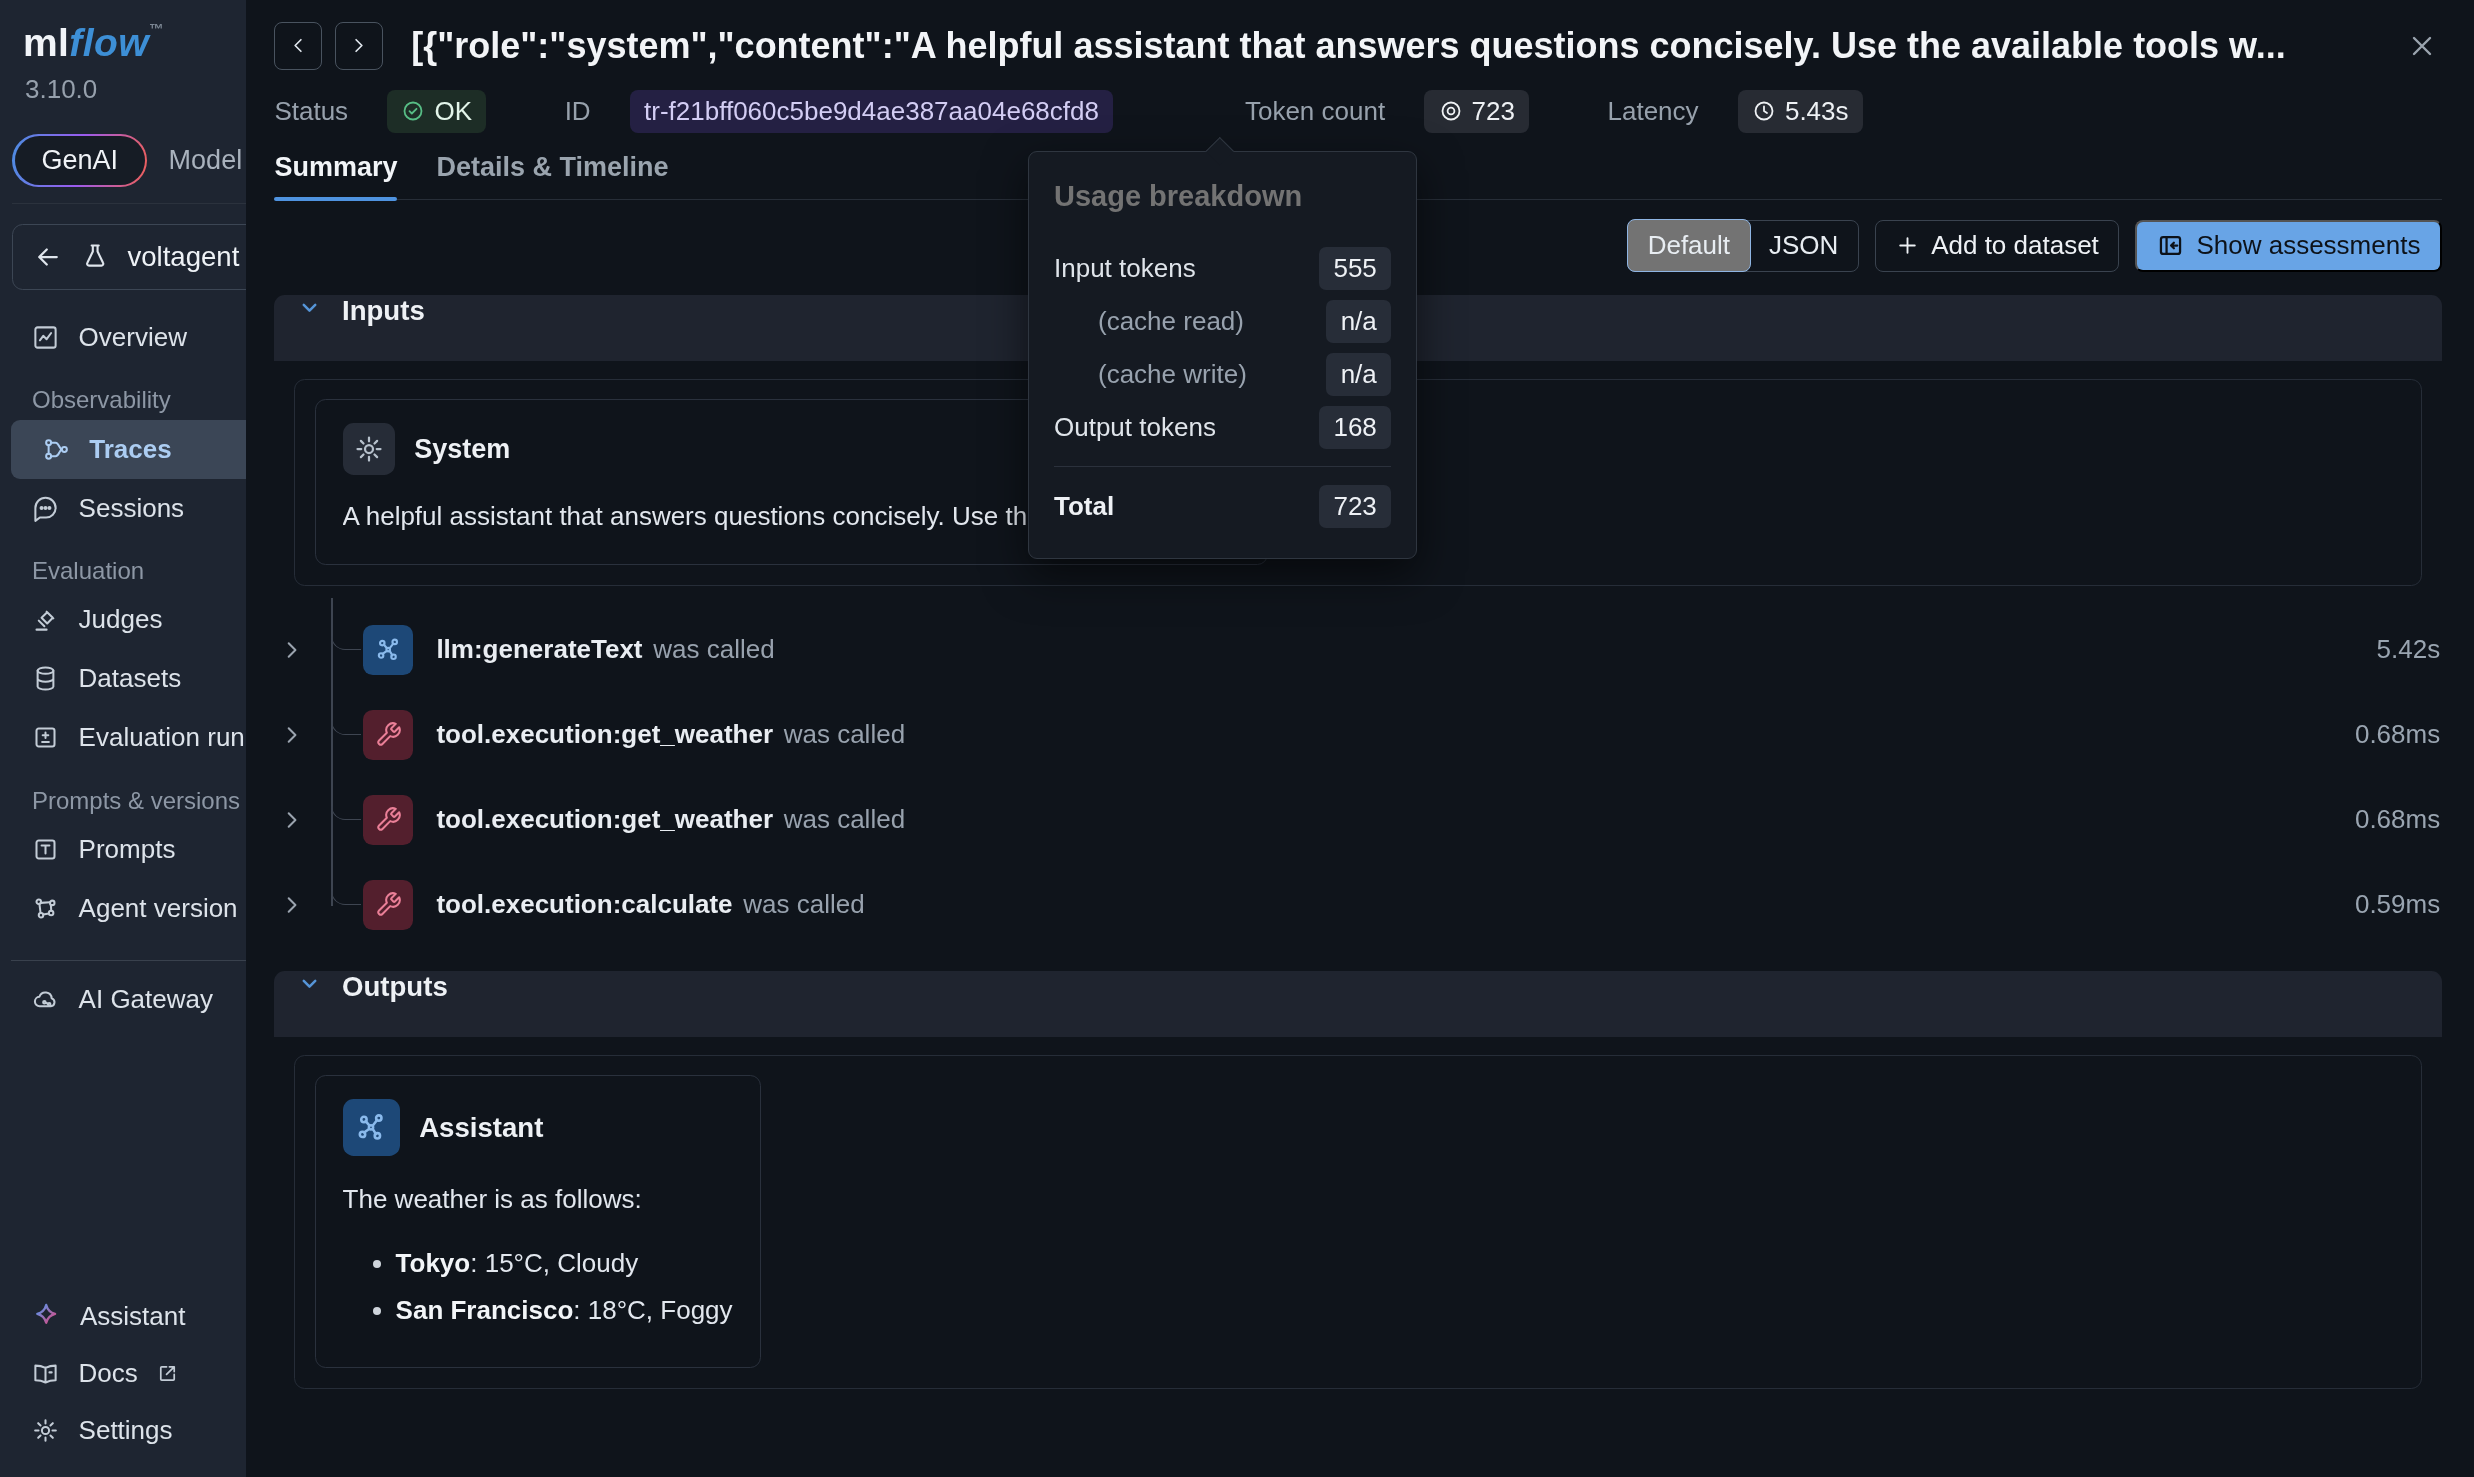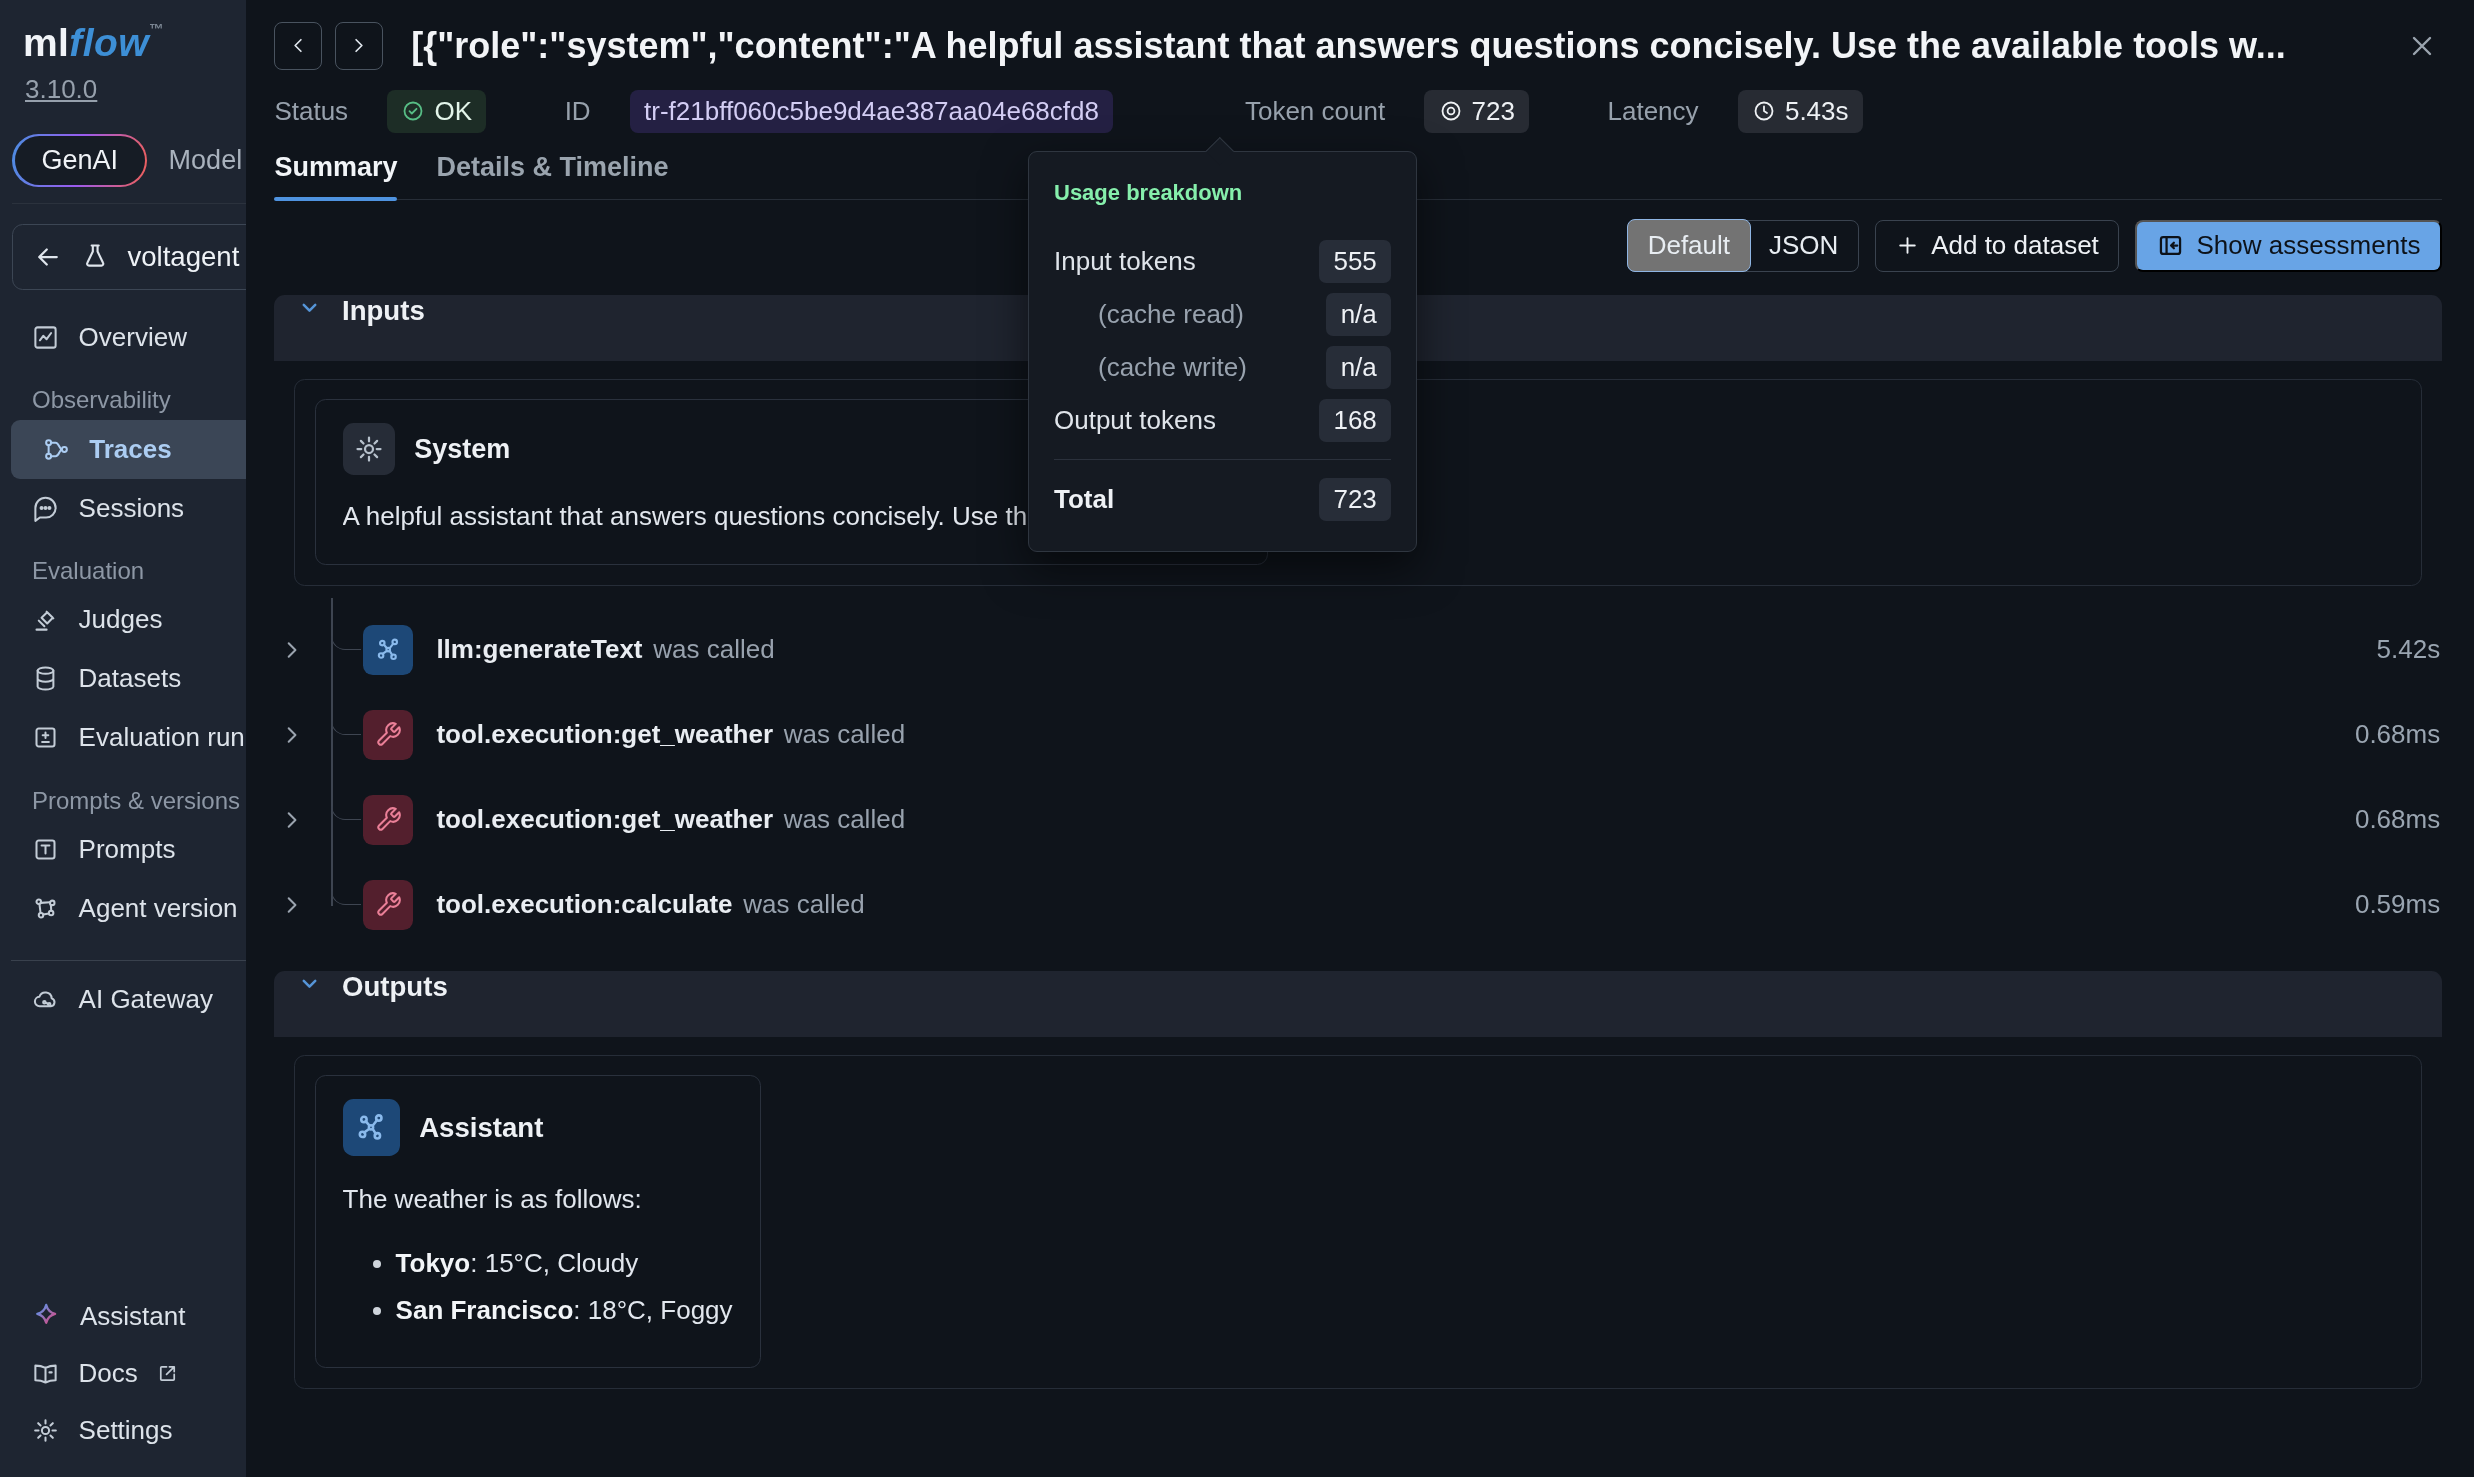--- a/index.html
+++ b/index.html
@@ -8,21 +8,21 @@
   svg { display:block; }
   .ic { stroke:currentColor; fill:none; stroke-width:1.8; stroke-linecap:round; stroke-linejoin:round; }
 
   
   .sidebar { position:absolute; left:0; top:0; width:246px; height:1477px;
              background:#1e2531; overflow:hidden; display:flex; flex-direction:column; }
   .logo-row { padding:21.3px 0 0 23px; font-size:39px; font-weight:700; letter-spacing:0.4px; white-space:nowrap; }
   .logo-ml { color:#f1f4f8; }
   .logo-flow { color:#3d8fd6; font-style:italic; }
   .logo-tm { color:#7c8794; font-size:14.2px; vertical-align:top; }
-  .version { padding:9px 0 0 25px; font-size:26px; color:#96a0ac;text-decoration:underline; }
+  .version { padding:9px 0 0 25px; font-size:26px; color:#96a0ac; }
   .top-tabs { display:flex; align-items:center; gap:21.3px; margin:28.4px 0 0 12.4px;
               padding-bottom:16px; border-bottom:1.3px solid #2b323d; width:533px; }
   .genai-pill-outer { background:linear-gradient(100deg,#4b8de0,#9a5bef,#ef5f57); padding:2.2px; border-radius:888px; }
   .genai-pill-inner { background:#161c25; border-radius:888px; padding:9px 27px; font-size:27px; color:#f0f3f7; }
   .model-tab { font-size:27px; color:#a9b2bd; white-space:nowrap; }
   .exp-box { margin:19.6px 0 0 12.4px; width:373px; height:66px; border:1.3px solid #3c4654; border-radius:10.7px;
              display:flex; align-items:center; gap:18px; padding:0 19.6px; color:#dfe5ec; }
   .exp-name { font-size:27.6px; color:#eef2f6; }
   .nav { margin-top:18px; display:flex; flex-direction:column; }
   .nav-item { height:59px; display:flex; align-items:center; gap:19.6px; padding-left:32px;
@@ -107,21 +107,21 @@
   .assist-body li { margin-bottom:10.7px; line-height:1.4; color:#e2e7ee; }
   .assist-body li::marker { color:#cfd5dc; }
   b { color:#f2f5f8; }
 
   
   .popup { position:absolute; left:1028px; top:151px; width:389px; z-index:60;
            background:#151a22; border:1.3px solid #2f3640; border-radius:9px;
            box-shadow:0 16px 44px rgba(0,0,0,.55); padding:28.4px 25px 25px; }
   .popup-caret { position:absolute; left:181px; top:-10.7px; width:19.6px; height:19.6px; background:#151a22;
                  border-left:1.3px solid #2f3640; border-top:1.3px solid #2f3640; transform:rotate(45deg); }
-  .popup-title { font-size:22px; font-weight:700; color:#86efac; margin-bottom:28.4px; }
+  .popup-title { font-size:29px; font-weight:700; color:#737373; margin-bottom:28.4px; }
   .u-row { height:53px; display:flex; align-items:center; justify-content:space-between; }
   .u-label { font-size:26px; color:#dfe4ea; }
   .u-row.indent .u-label { padding-left:44px; color:#98a2ae; }
   .u-badge { background:#272d38; border-radius:7.1px; padding:6.2px 14.2px; font-size:26px; color:#eef1f5;
              min-width:53px; text-align:center; }
   .u-divider { height:1.3px; background:#2b313c; margin:12.4px 0; }
   .u-row.total .u-label { font-weight:700; color:#eef1f5; }
 </style>
 </head>
 <body>

